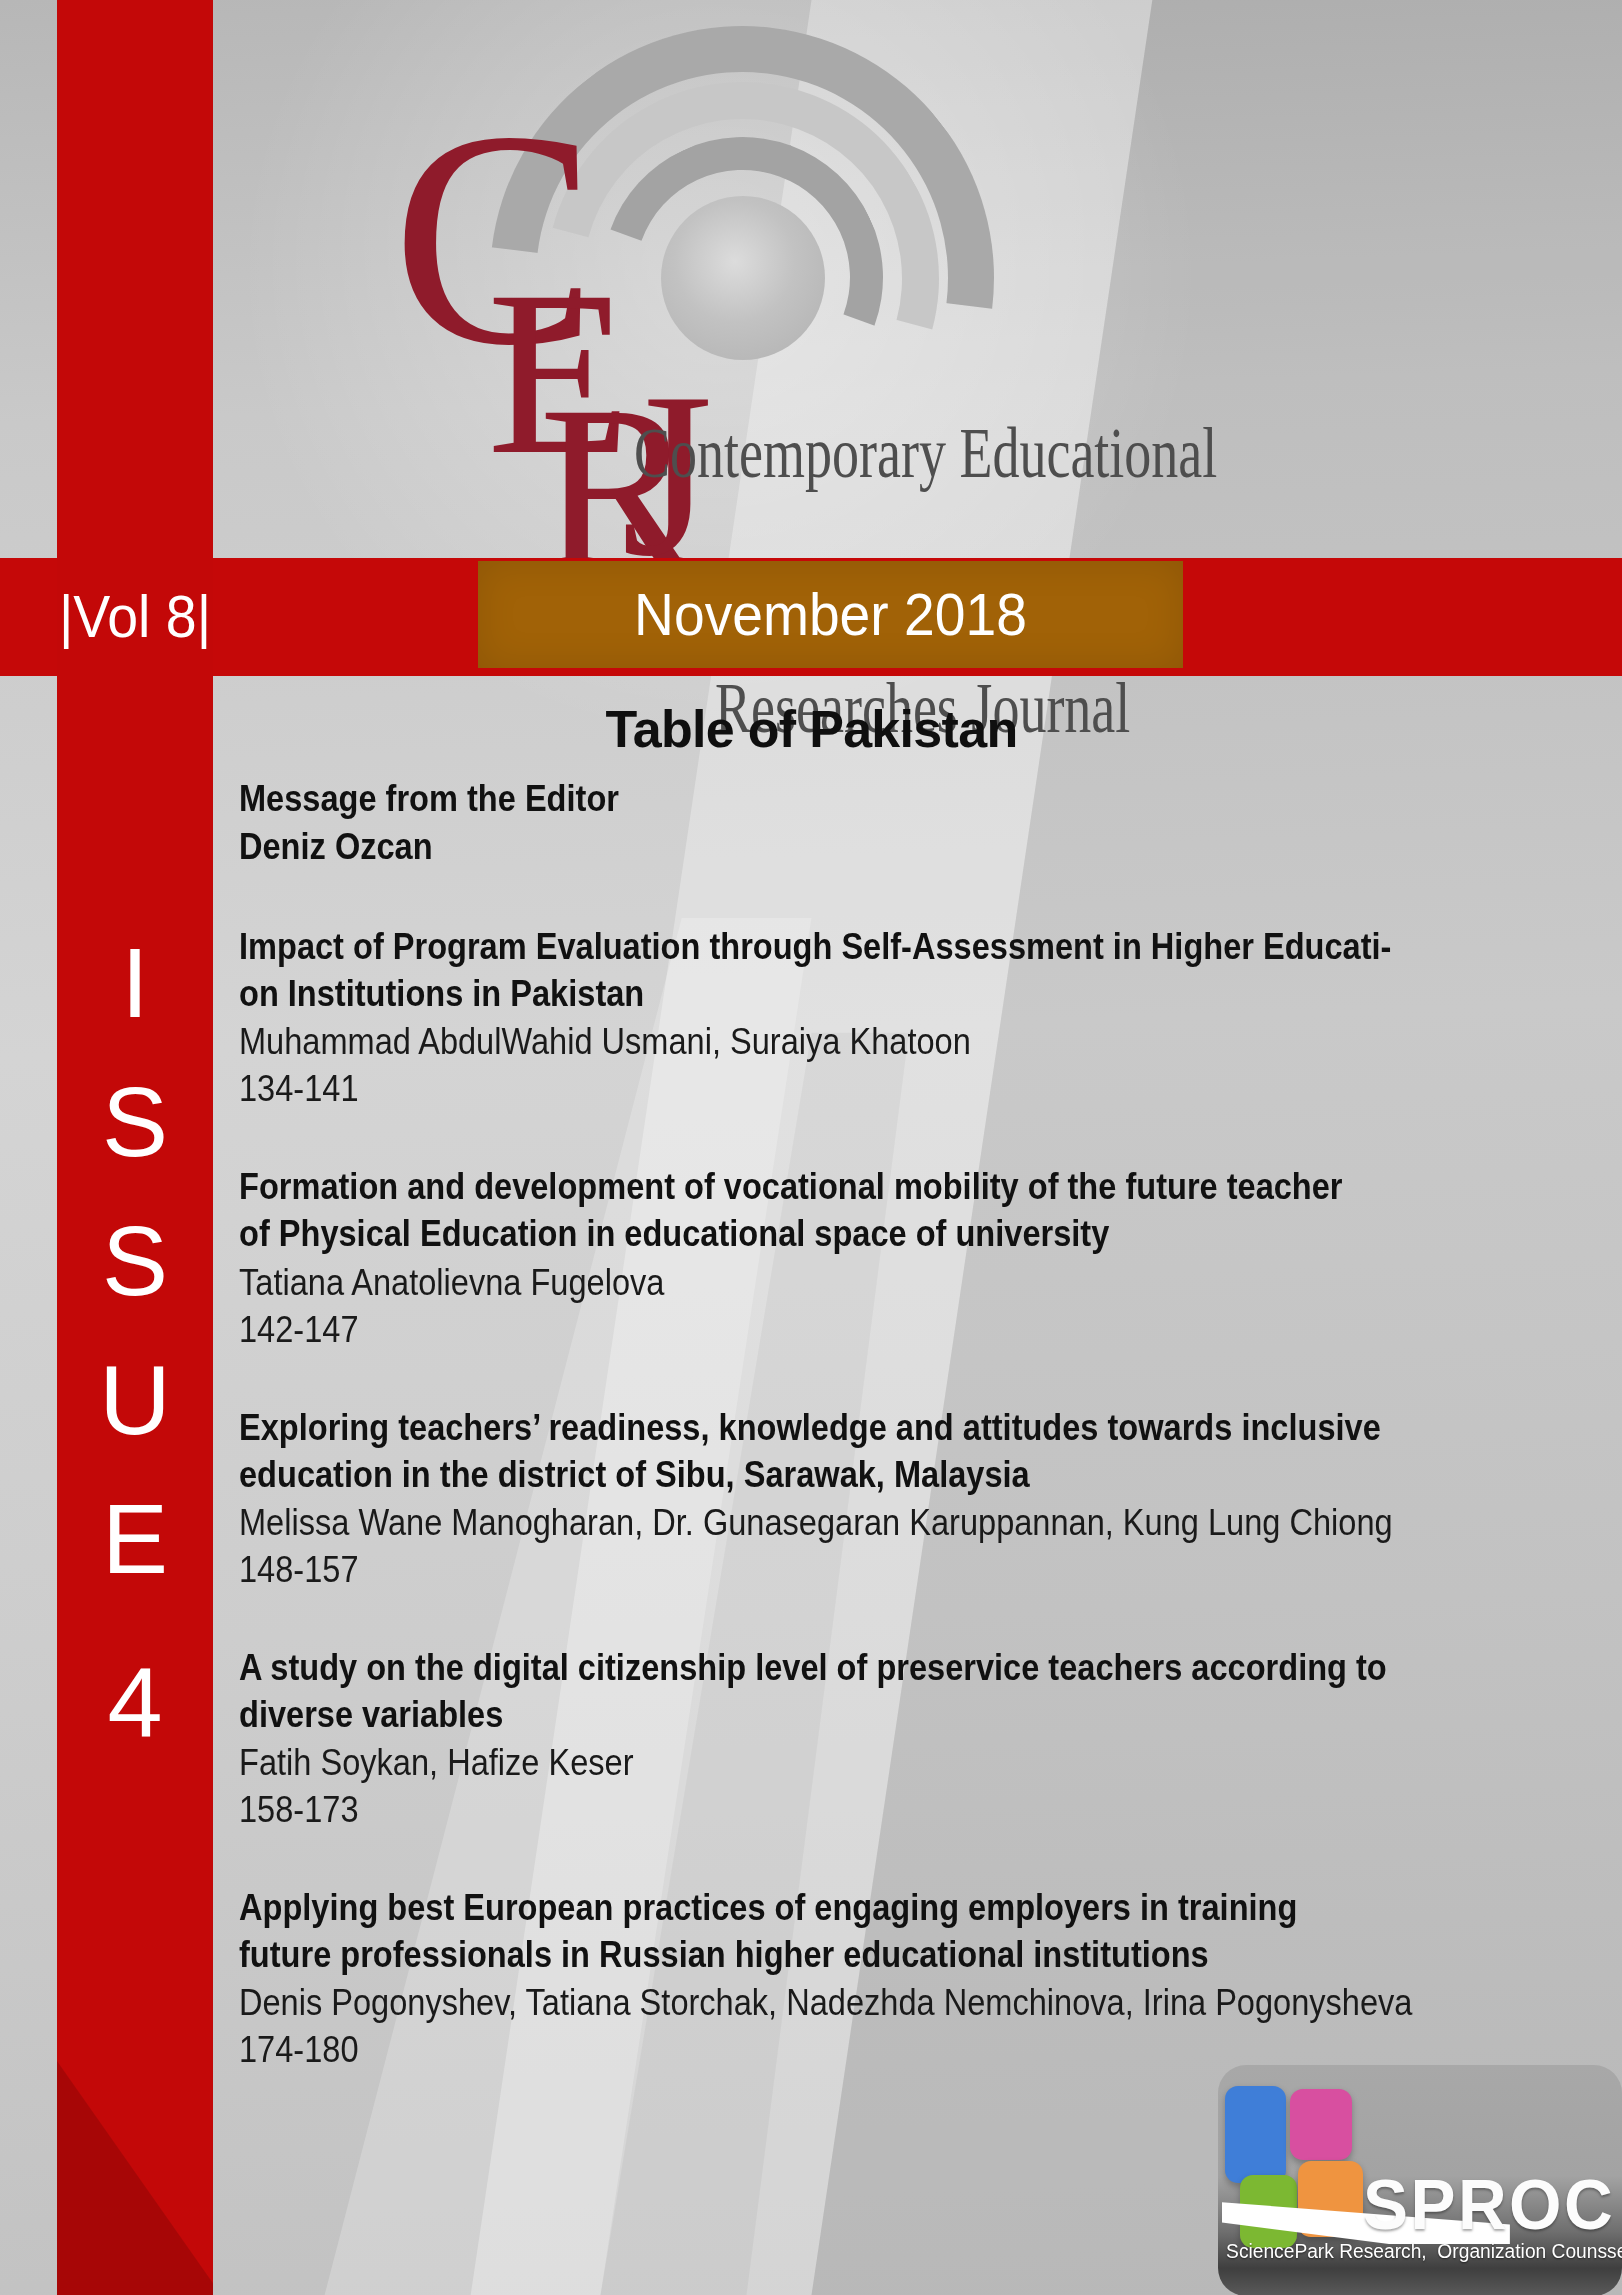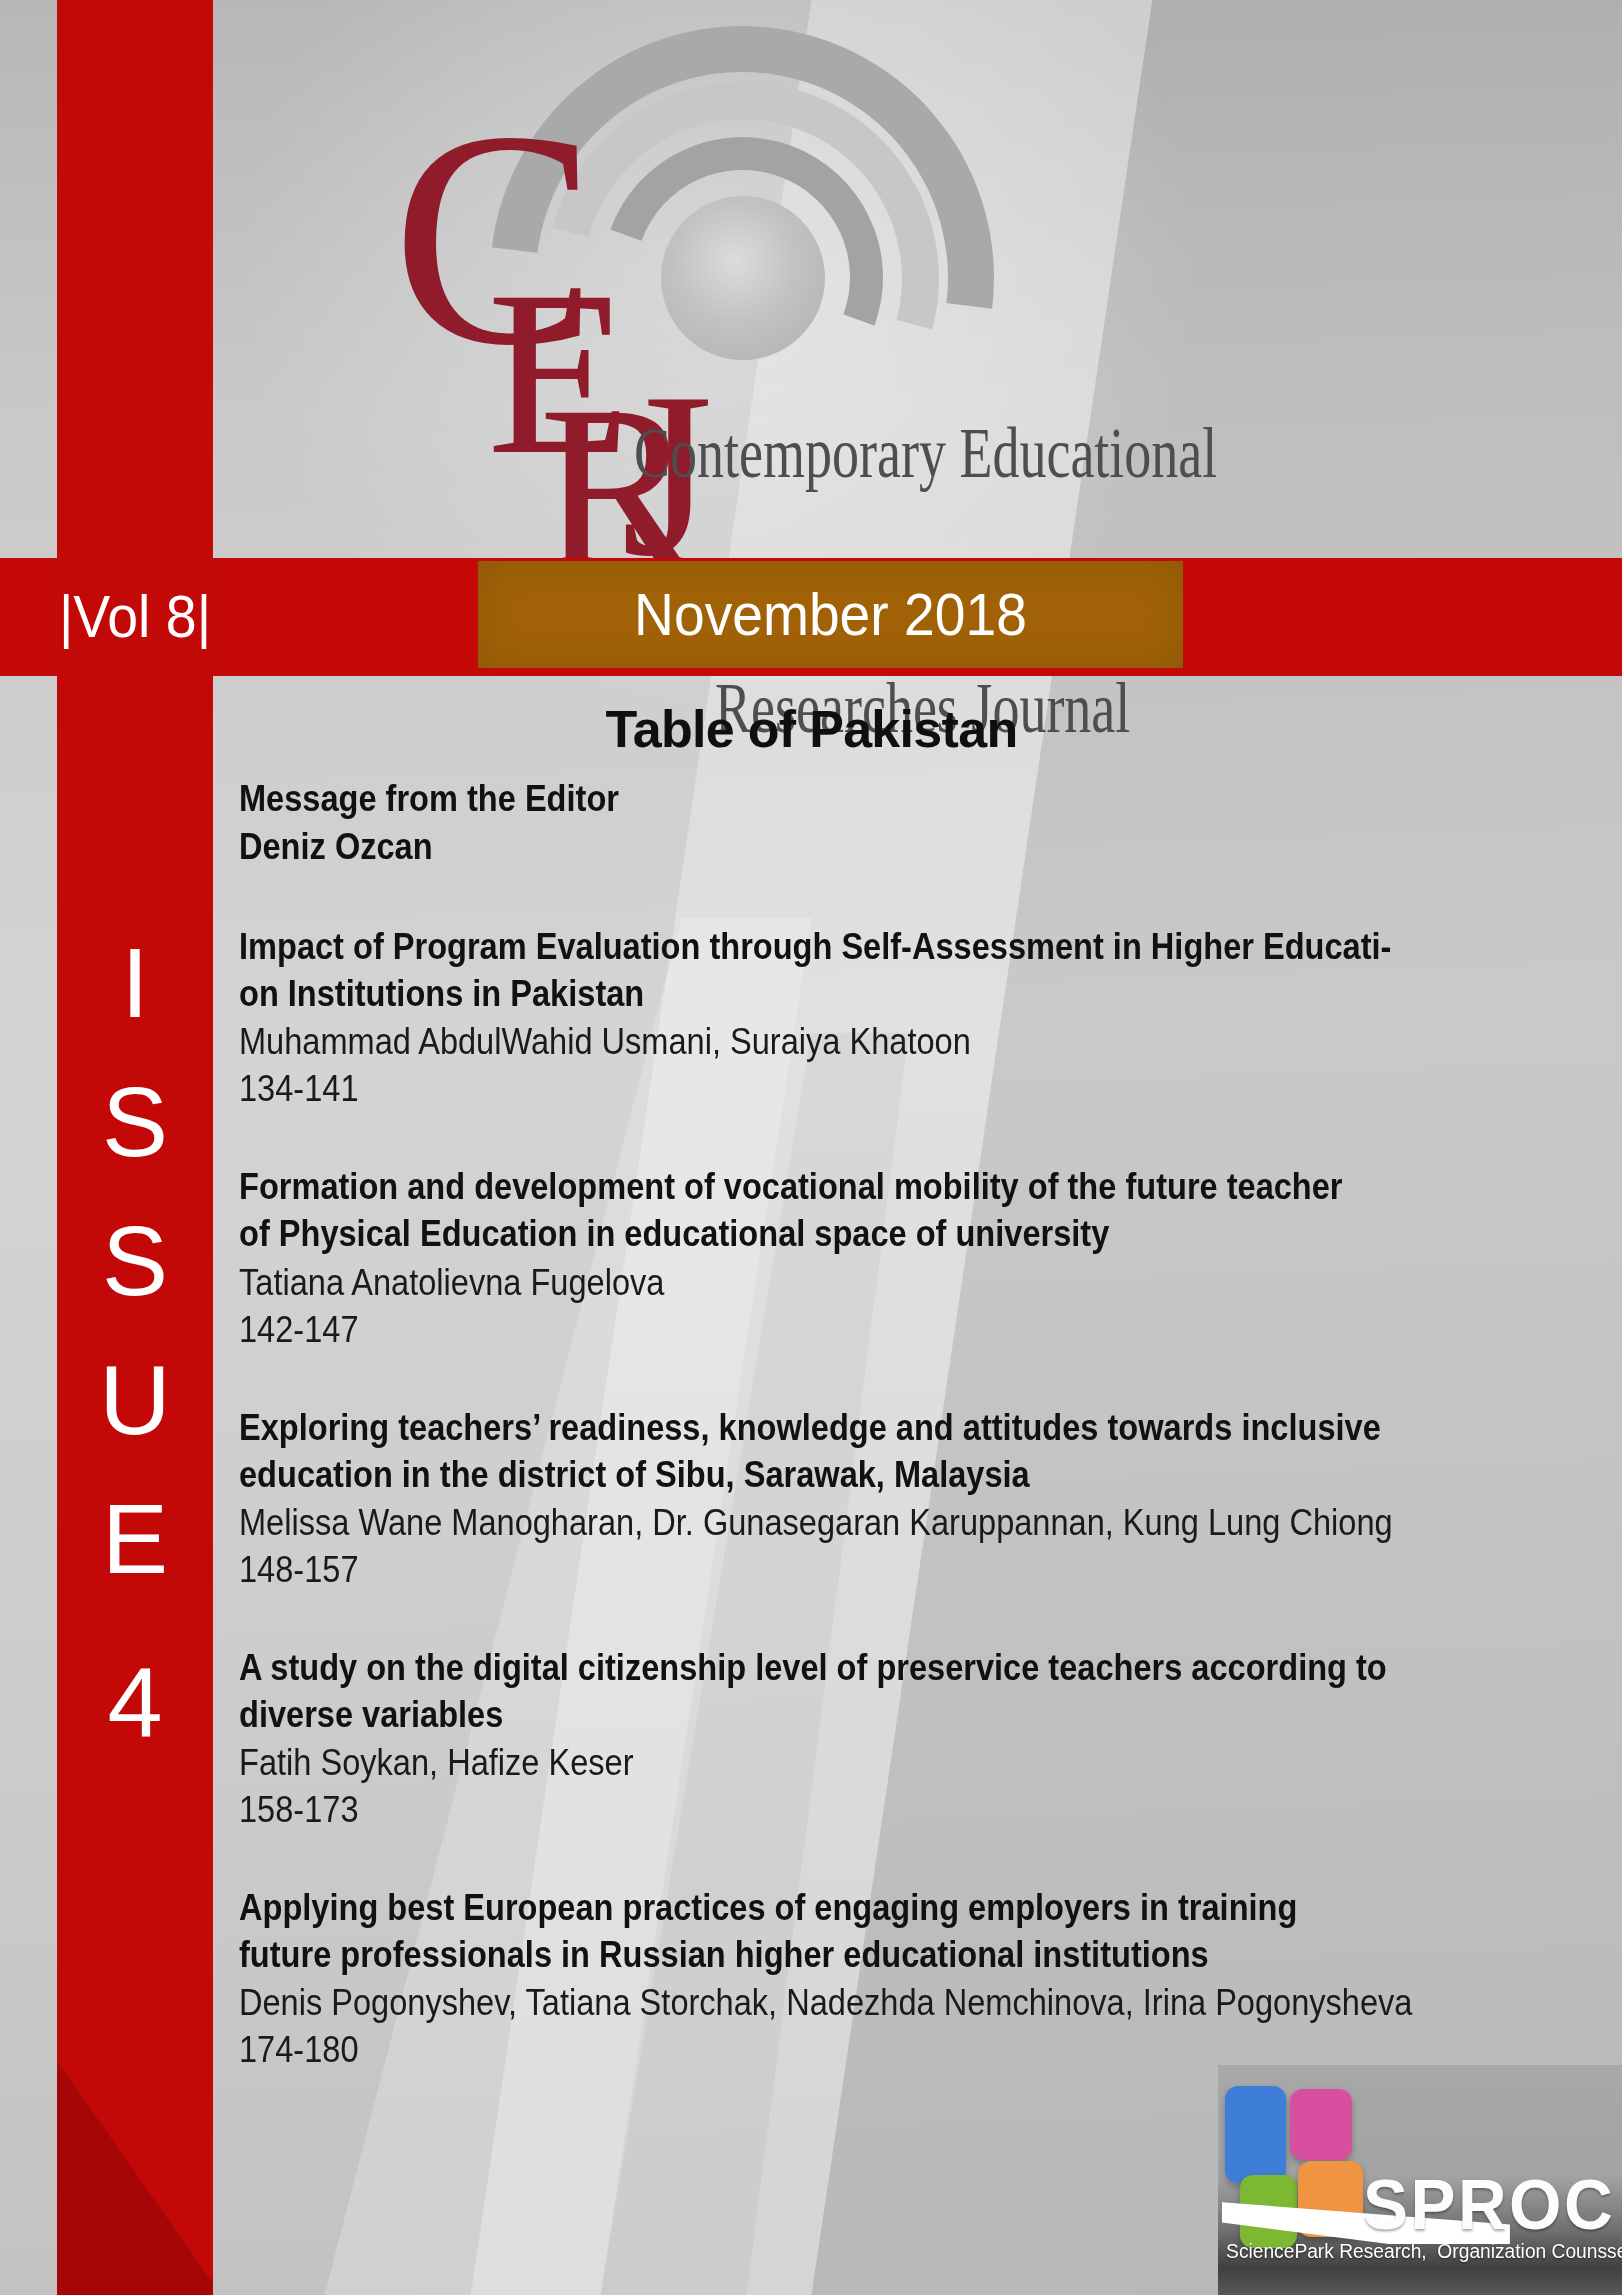--- a/index.html
+++ b/index.html
@@ -58,21 +58,21 @@
   .toc-col{left:239px;top:775px;width:1374px;z-index:5;color:#111;
     transform:scaleX(0.88);transform-origin:left top;}
   .editor-block{margin-bottom:52px;}
   .editor-block div{font-size:37px;line-height:48px;font-weight:bold;white-space:pre-line;}
   .toc-entry{margin-bottom:51px;}
   .article-title{font-size:37px;line-height:47px;font-weight:bold;white-space:pre-line;margin-bottom:1.3px;}
   .article-authors{font-size:37px;line-height:47px;color:#1a1a1a;white-space:nowrap;}
   .article-pages{font-size:37px;line-height:47px;color:#1a1a1a;}
   
   .publisher-box{left:1218px;top:2065px;width:404px;height:231px;z-index:6;
-    background:linear-gradient(180deg,#a8a8a8 0%,#a3a3a3 48%,#6f6f6f 72%,#3f3f3f 88%,#5a5a5a 100%);}
+    background:linear-gradient(180deg,#a8a8a8 0%,#a3a3a3 48%,#6f6f6f 72%,#3f3f3f 88%,#5a5a5a 100%);border-radius:28px;}
   .sq{position:absolute;border-radius:13px;box-shadow:0 3.9px 6.5px rgba(0,0,0,0.25);}
   .sq.blue{left:6.5px;top:21px;width:61px;height:97px;}
   .sq.pink{left:72px;top:23.6px;width:62px;height:71px;}
   .sq.green{left:22px;top:110px;width:57px;height:73px;}
   .sq.orange{left:80px;top:96px;width:65px;height:76px;}
   .swoosh{position:absolute;left:3.9px;top:128px;width:288px;height:51px;background:#fff;
     clip-path:polygon(0 18%,100% 62%,100% 100%,58% 100%,0 58%);
     filter:drop-shadow(0 2.6px 2.6px rgba(0,0,0,0.25));}
   .sproc-wordmark{position:absolute;left:145px;top:99px;color:#fcfcfc;font-size:71px;
     font-weight:bold;letter-spacing:2.6px;transform:scaleX(0.95);transform-origin:left top;

